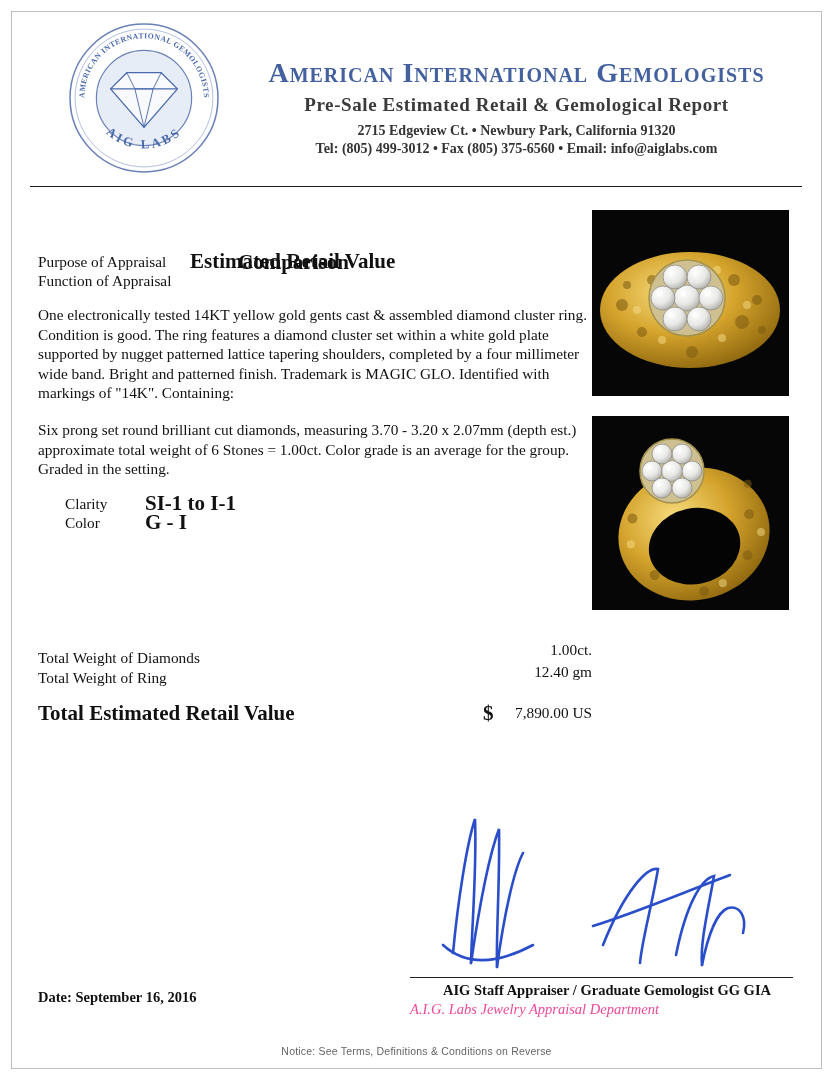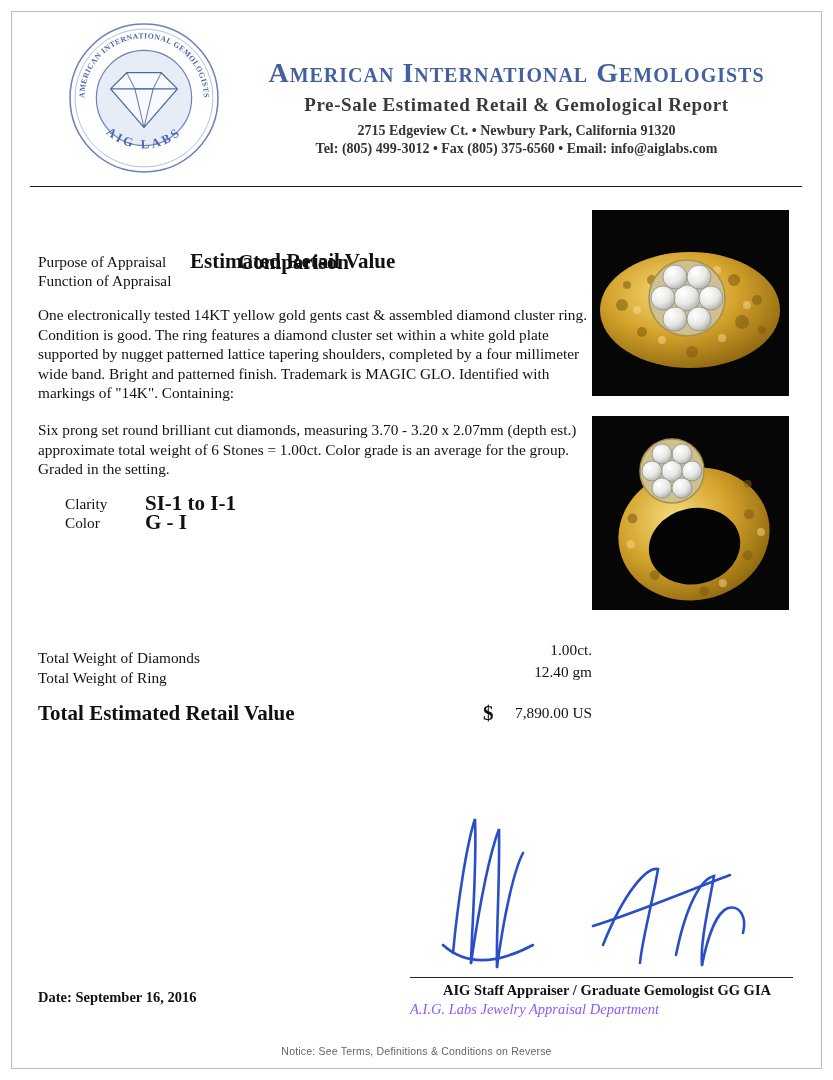--- a/index.html
+++ b/index.html
@@ -40,21 +40,21 @@
   .photo{position:absolute;background:#000;}
   .photo svg{display:block;}
 
   
   .tot-val{position:absolute;width:132px;text-align:right;font-size:15.3px;font-weight:normal;color:#111;}
 
   
   .sig-svg{position:absolute;left:395px;top:795px;}
   .sig-line{position:absolute;left:410px;top:977px;width:383px;border-top:1.6px solid #222;}
   .sig-title{position:absolute;left:410px;top:982px;width:390px;font-size:14.5px;font-weight:bold;color:#111;margin-left:33px;}
-  .sig-dept{position:absolute;left:410px;top:1001px;width:390px;font-size:14.5px;font-style:italic;color:#8b5cf6;}
+  .sig-dept{position:absolute;left:410px;top:1001px;width:390px;font-size:14.5px;font-style:italic;color:#ec4899;}
   .date{position:absolute;left:38px;top:989px;font-size:14.5px;font-weight:bold;color:#111;}
 
   .footer-notice{
     position:absolute;left:0;top:1045px;width:100%;text-align:center;
     font-family:Liberation Sans, sans-serif;font-size:10.5px;color:#666;letter-spacing:.2px;
   }
   .logo-ring-text{font-family:"Liberation Serif",serif;font-size:7.6px;font-weight:bold;letter-spacing:.5px;fill:#4a69ad;}
   .logo-bottom-text{font-family:"Liberation Serif",serif;font-size:12.5px;font-weight:bold;letter-spacing:3px;fill:#4a69ad;}
 </style>
 </head>

